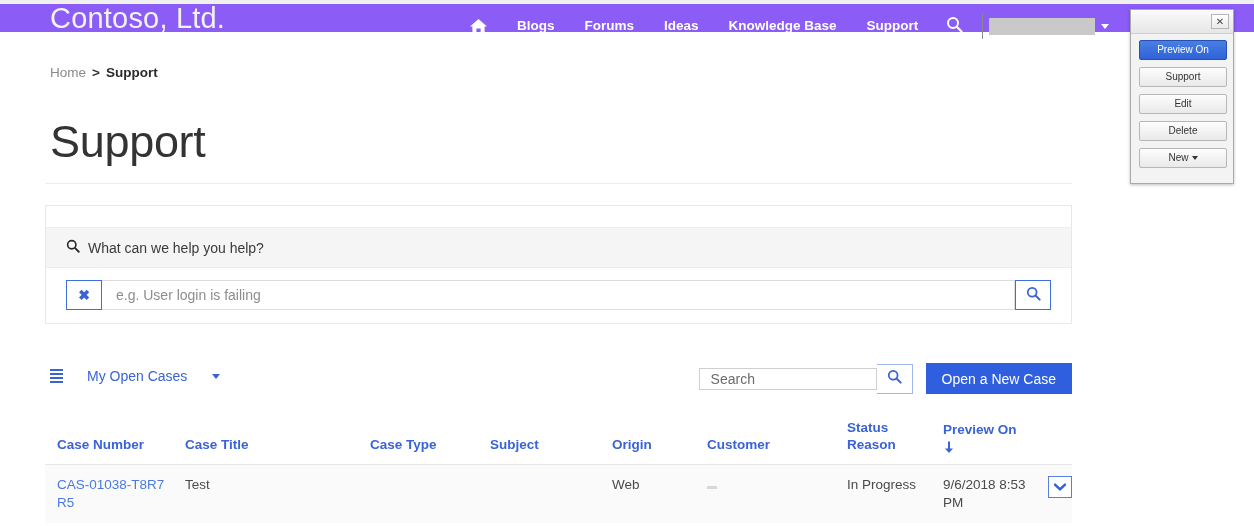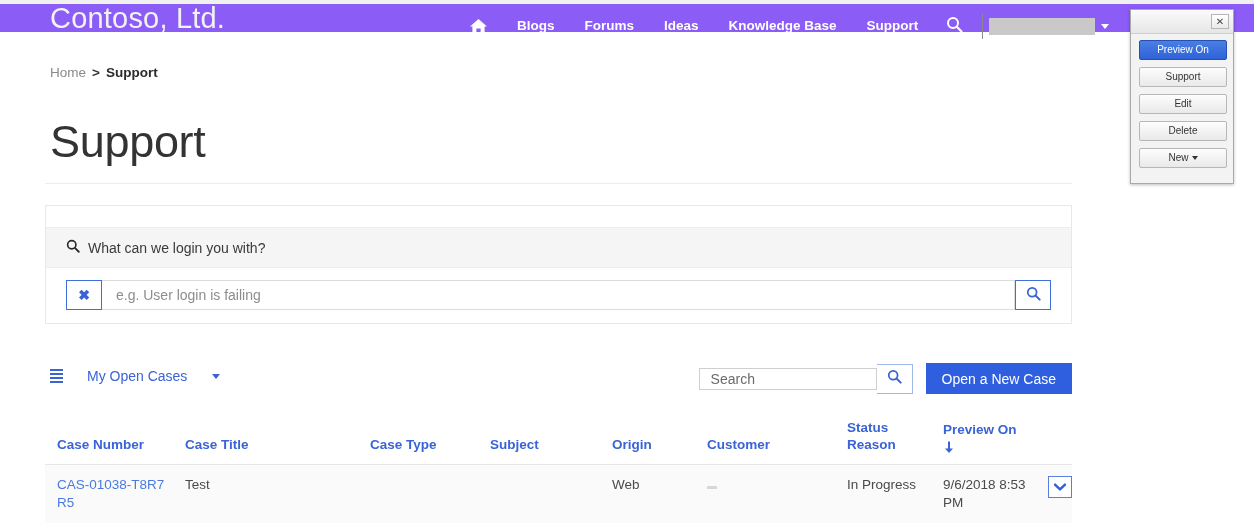--- a/index.html
+++ b/index.html
@@ -370,21 +370,21 @@
 
 <div class="search-panel">
   <div class="search-panel-top"></div>
   <div class="search-panel-head">
     <span>
       <svg width="14" height="14" viewBox="0 0 17 17" aria-hidden="true">
         <circle cx="7" cy="7" r="5" fill="none" stroke="#2b2b2b" stroke-width="2"></circle>
         <line x1="10.8" y1="10.8" x2="15.5" y2="15.5" stroke="#2b2b2b" stroke-width="2.2" stroke-linecap="round"></line>
       </svg>
     </span>
-    <span class="label">What can we login you with?</span>
+    <span class="label">What can we help you help?</span>
   </div>
   <div class="search-panel-body">
     <div class="clear-btn">✖</div>
     <input class="main-search-input" type="text" placeholder="e.g. User login is failing" style="">
     <div class="main-search-go">
       <span>
         <svg width="15" height="15" viewBox="0 0 17 17" aria-hidden="true">
           <circle cx="7" cy="7" r="5" fill="none" stroke="#3a63d6" stroke-width="2"></circle>
           <line x1="10.8" y1="10.8" x2="15.5" y2="15.5" stroke="#3a63d6" stroke-width="2.2" stroke-linecap="round"></line>
         </svg>

